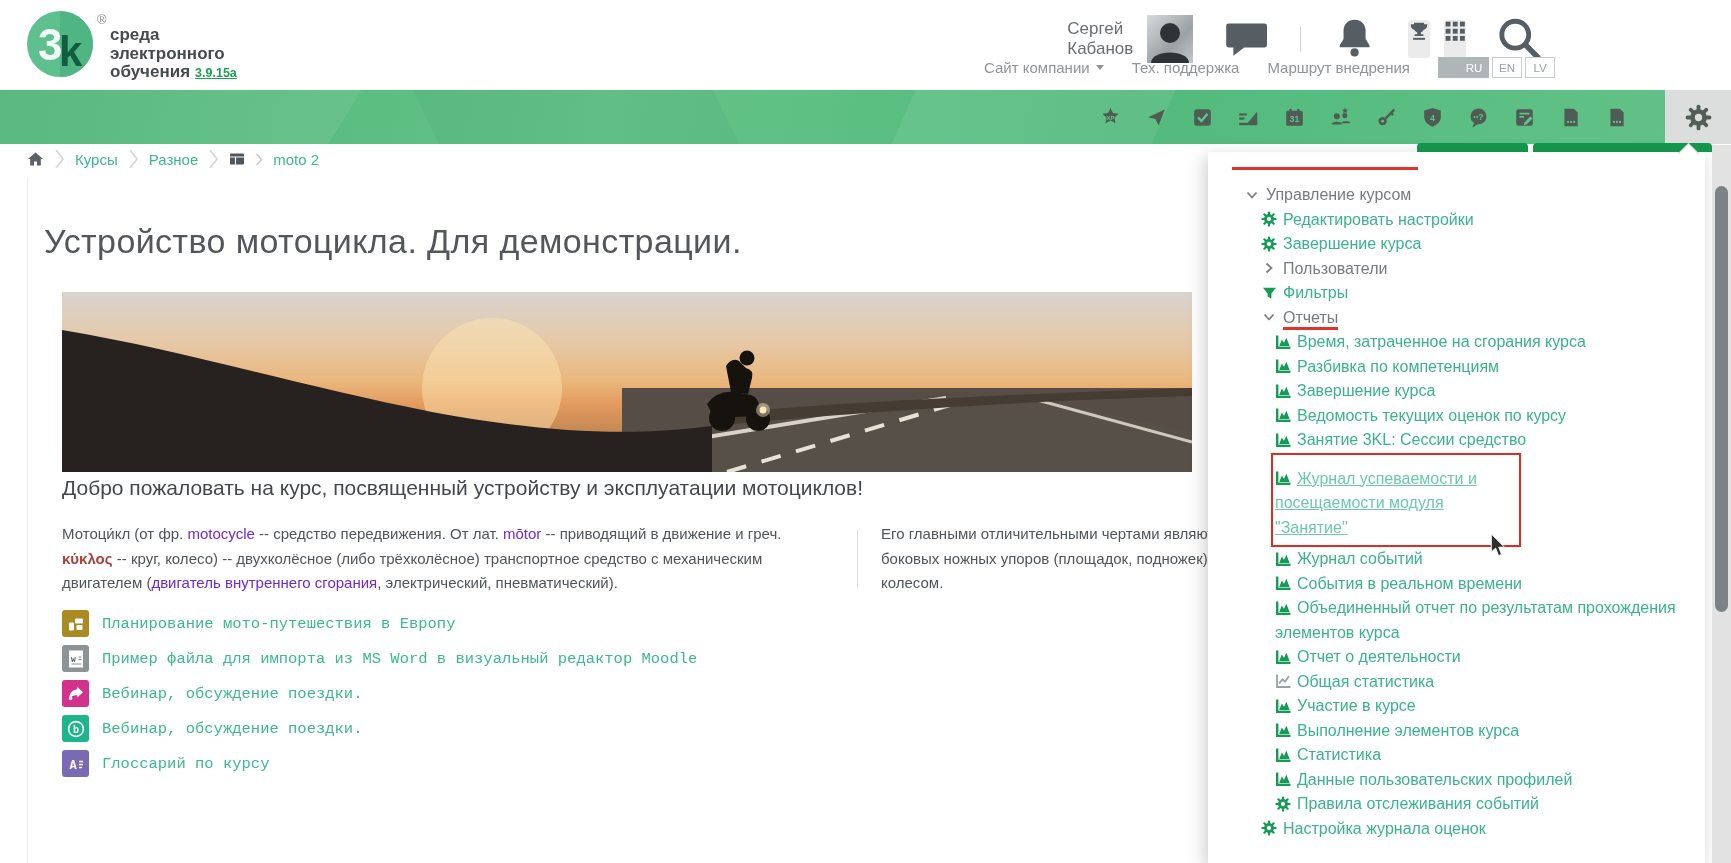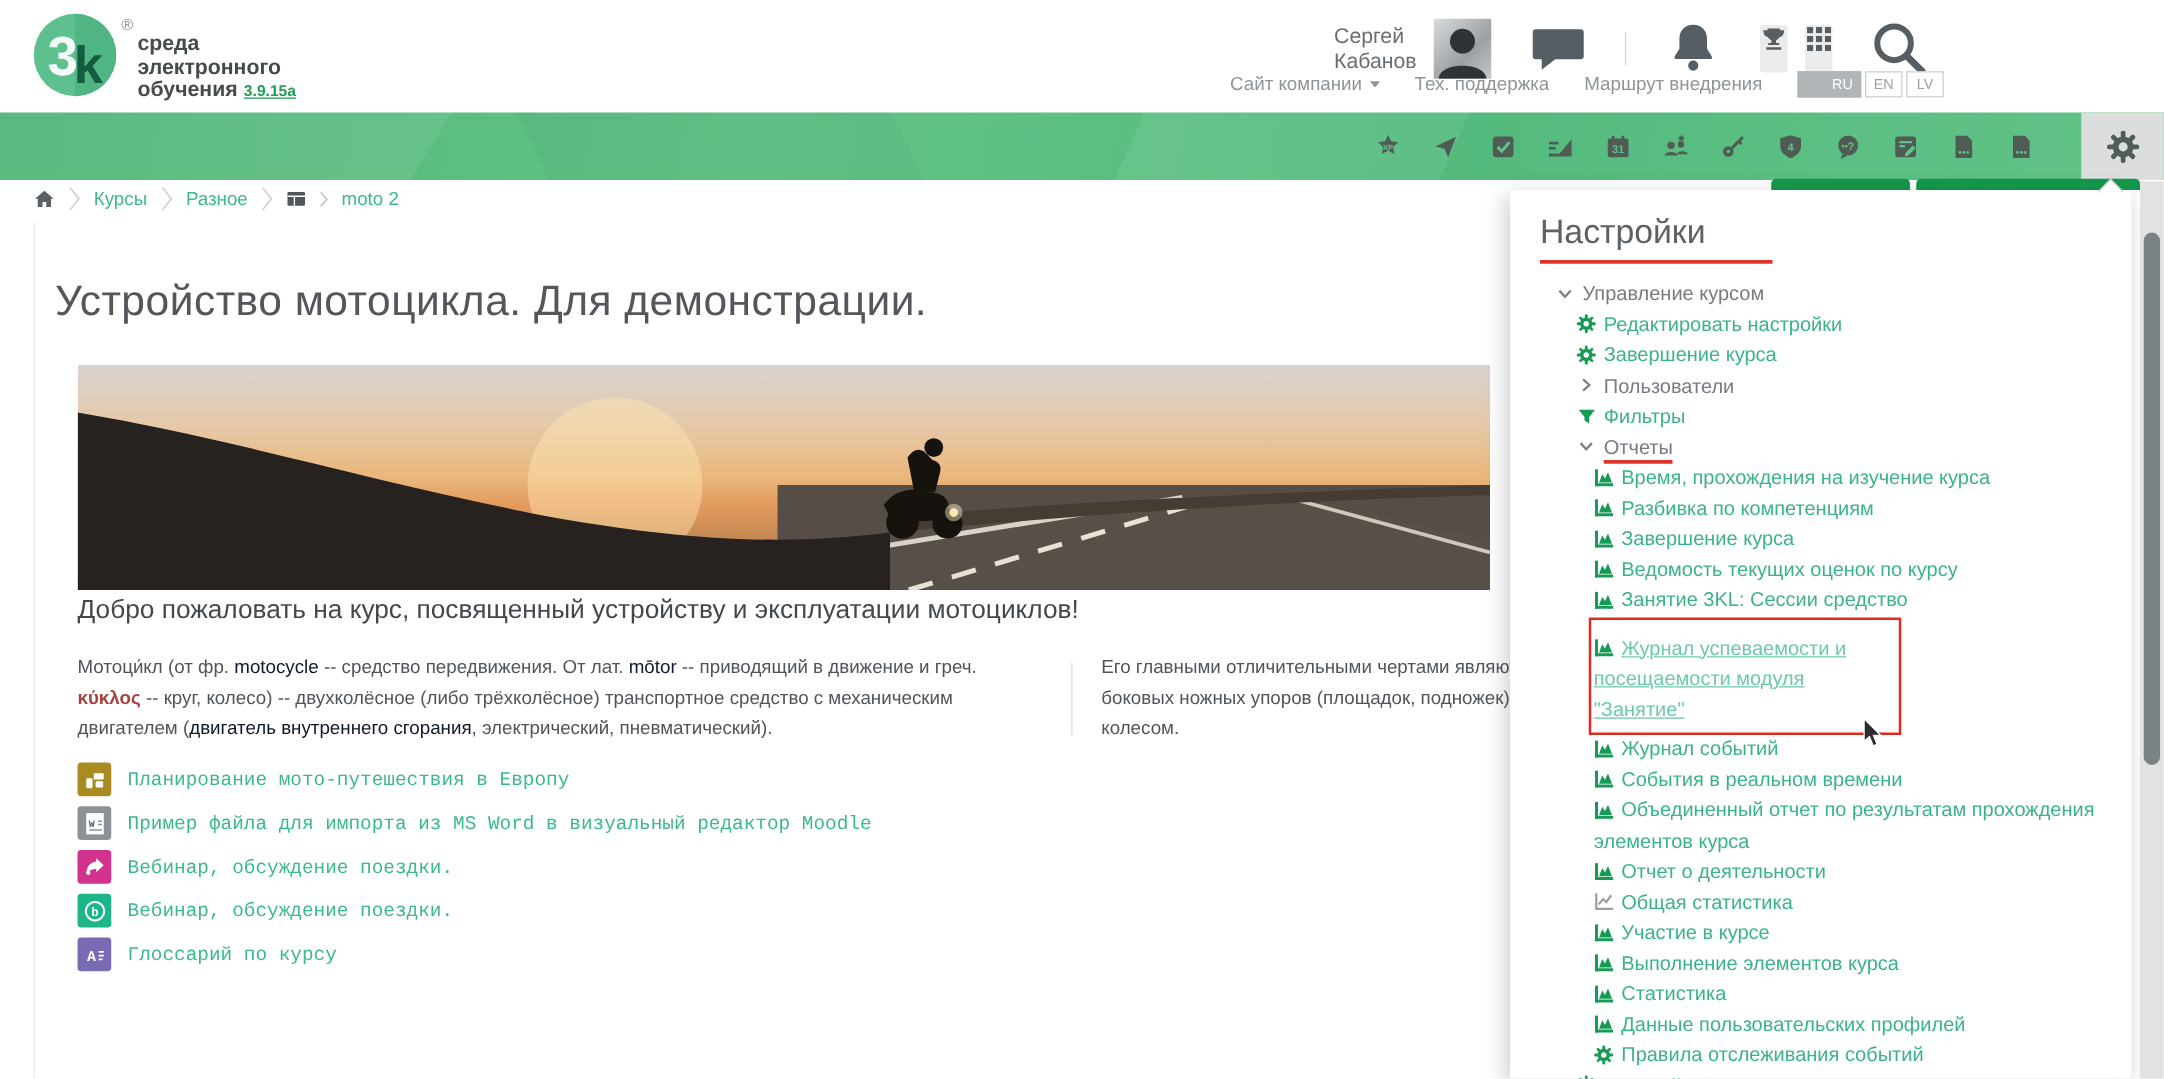--- a/index.html
+++ b/index.html
@@ -47,21 +47,21 @@
   .crumb{color:#3cb98b;cursor:pointer;}
   .bc-sep{width:11px;height:24px;}
   .bc-sep-sm{width:8px;height:15px;}
   .content-edge{position:absolute;left:27px;top:178px;width:1px;height:685px;background:#ececec;}
 
   
   .page-title{position:absolute;left:44px;top:222px;font-size:34px;font-weight:300;color:#53575c;letter-spacing:.4px;}
   .hero{position:absolute;left:62px;top:292px;width:1130px;height:180px;overflow:hidden;}
   .welcome{position:absolute;left:62px;top:476px;font-size:21px;color:#43484d;}
   .intro-left{position:absolute;left:62px;top:522px;width:748px;font-size:15px;line-height:24.5px;color:#50555a;}
-  .seg-link-red{color:#0f172a;cursor:pointer;margin-top:35px;}
+  .seg-link-red{color:#6d28d9;cursor:pointer;margin-top:35px;}
   .seg-bold-red{color:#a8423c;font-weight:bold;}
   .col-div{position:absolute;left:857px;top:530px;width:1px;height:58px;background:#dcdcdc;}
   .intro-right{position:absolute;left:881px;top:522px;width:520px;font-size:15px;line-height:24.5px;
                color:#50555a;overflow:hidden;white-space:nowrap;}
   .acts{position:absolute;left:62px;top:610px;display:flex;flex-direction:column;gap:8px;font-family:Liberation Mono, monospace;}
   .act-row{display:flex;align-items:center;height:27px;}
   .act-ic{width:27px;height:27px;border-radius:3px;display:flex;align-items:center;justify-content:center;flex:none;}
   .act-ic svg{width:20px;height:20px;}
   .act-label{margin-left:13px;font-size:15.5px;color:#3cb98b;cursor:pointer;}
 
@@ -431,21 +431,20 @@
           <path d="M13 7.5 h4 M13 10.5 h4 M13 13.5 h3" stroke="#fff" stroke-width="1.4"></path>
         </svg>
       </span>
       <span class="act-label">Глоссарий по курсу</span>
     </div>
   </div>
 
 <div class="sliver" style="left:1417px;width:111px;"></div>
 <div class="sliver" style="left:1533px;width:179px;"></div>
 <div class="panel">
-  <div class="panel-title">Настройки</div>
   <div class="underline-red"></div>
   <ul class="tree" id="tree">
       <li class="lvl0 muted"><span class="ti"><svg viewBox="0 0 16 16" width="100%" height="100%">
             <polyline points="3.5,5.5 8,10.5 12.5,5.5" fill="none" stroke="#7a8085" stroke-width="1.8"></polyline>
           </svg></span><span class="lbl">Управление курсом</span></li>
       <li class="lvl1 link"><span class="ti"><svg viewBox="0 0 20 20" width="100%" height="100%">
             <g fill="#169b57">
               <rect x="8.6" y="0.5" width="2.8" height="19" rx="1.2"></rect>
               <rect x="8.6" y="0.5" width="2.8" height="19" rx="1.2" transform="rotate(45 10 10)"></rect>
               <rect x="8.6" y="0.5" width="2.8" height="19" rx="1.2" transform="rotate(90 10 10)"></rect>
@@ -472,21 +471,21 @@
           </svg></span><span class="lbl">Фильтры</span></li>
       <li class="lvl1 muted"><span class="ti"><svg viewBox="0 0 16 16" width="100%" height="100%">
             <polyline points="3.5,5.5 8,10.5 12.5,5.5" fill="none" stroke="#7a8085" stroke-width="1.8"></polyline>
           </svg></span><span class="lbl red-underline">Отчеты</span></li>
       <li class="lvl2 link"><span class="ti"><svg viewBox="0 0 16 16" width="100%" height="100%">
             <g fill="#169b57">
               <rect x="1" y="1.5" width="2.4" height="13.5"></rect>
               <rect x="1" y="12.6" width="14.5" height="2.4"></rect>
               <path d="M4.2 12 L6.8 5.4 L9 8.8 L11.4 3.8 L14.6 12 Z"></path>
             </g>
-          </svg></span><span class="lbl">Время, прохождения на изучение курса</span></li>
+          </svg></span><span class="lbl">Время, затраченное на сгорания курса</span></li>
       <li class="lvl2 link"><span class="ti"><svg viewBox="0 0 16 16" width="100%" height="100%">
             <g fill="#169b57">
               <rect x="1" y="1.5" width="2.4" height="13.5"></rect>
               <rect x="1" y="12.6" width="14.5" height="2.4"></rect>
               <path d="M4.2 12 L6.8 5.4 L9 8.8 L11.4 3.8 L14.6 12 Z"></path>
             </g>
           </svg></span><span class="lbl">Разбивка по компетенциям</span></li>
       <li class="lvl2 link"><span class="ti"><svg viewBox="0 0 16 16" width="100%" height="100%">
             <g fill="#169b57">
               <rect x="1" y="1.5" width="2.4" height="13.5"></rect>

